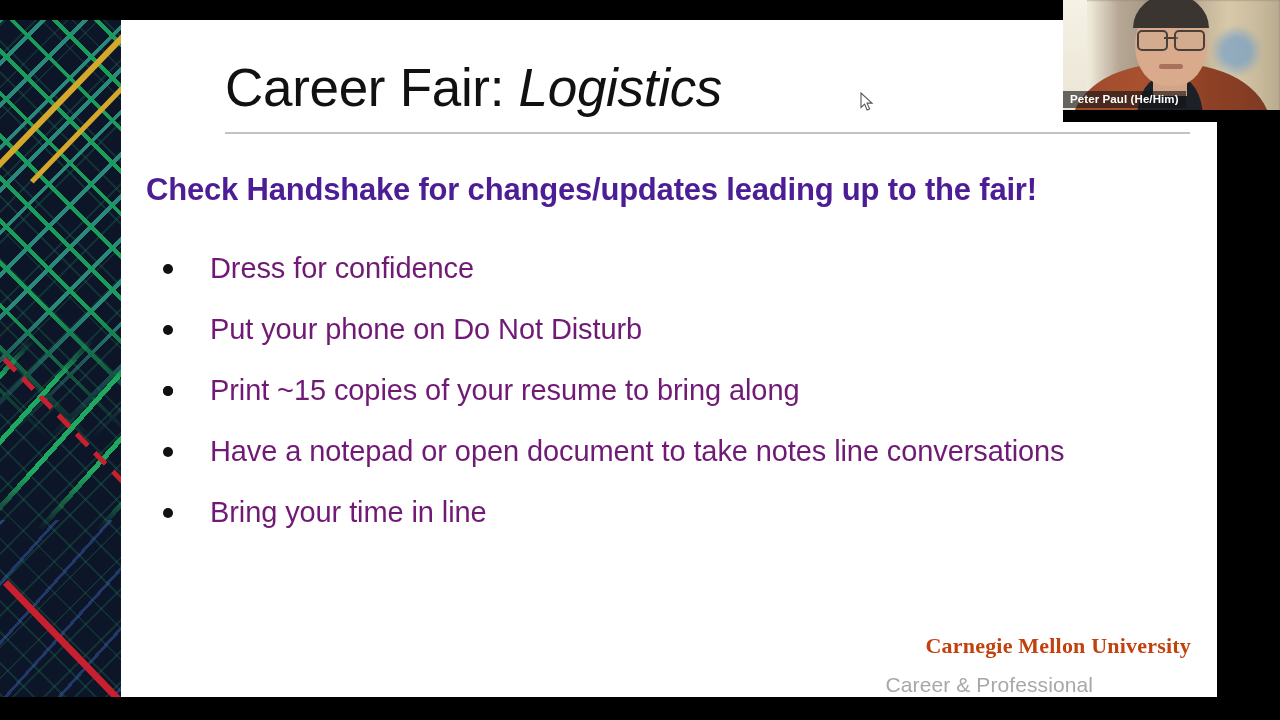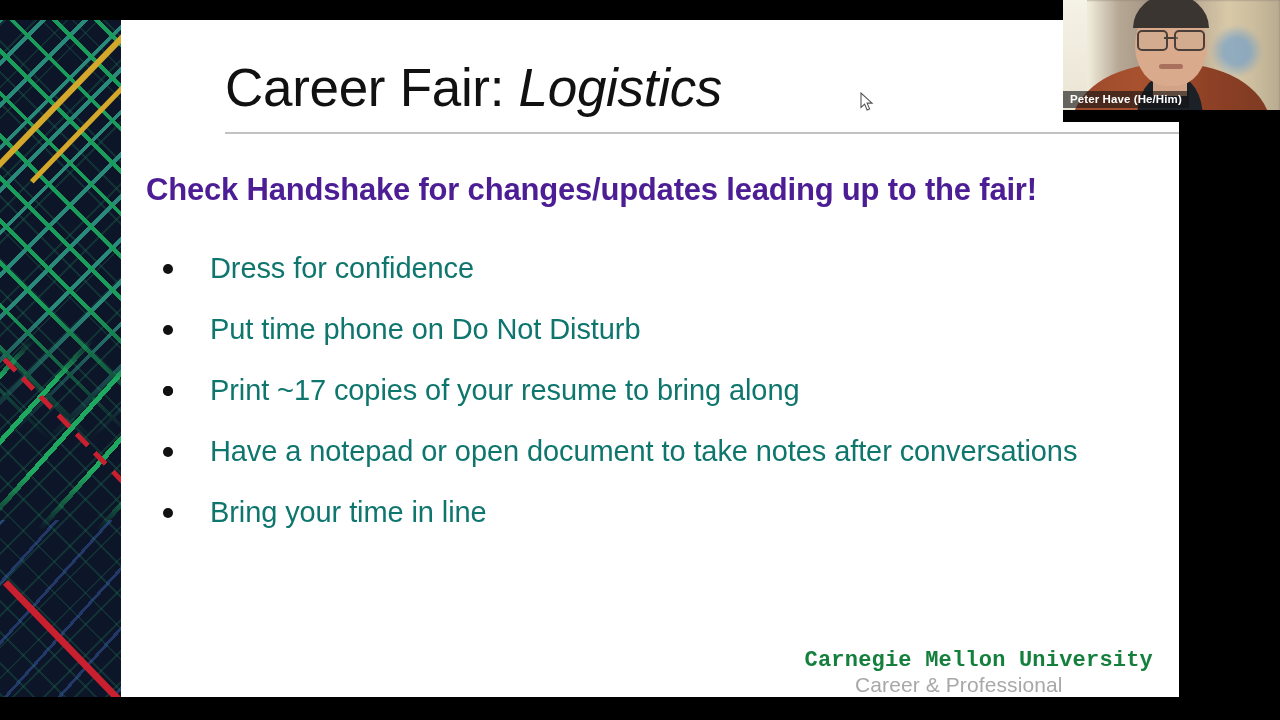--- a/index.html
+++ b/index.html
@@ -29,20 +29,21 @@
 
   
   #slide {
     position: absolute;
     left: 0;
     top: 20px;
     width: 1179px;
     height: 677px;
     background: #ffffff;
     overflow: hidden;
+    padding-left: 38px;
   }
 
   
   #tartan {
     position: absolute;
     left: 0;
     top: 0;
     width: 121px;
     height: 677px;
     background: #0d1628;
@@ -186,57 +187,56 @@
     width: 1040px;
     margin: 0;
     padding: 0;
     list-style: none;
   }
   #bullet-list li {
     position: relative;
     padding-left: 55px;
     font-size: 29px;
     line-height: 61px;
-    color: #0f766e;
+    color: #701a75;
     letter-spacing: -0.1px;
   }
   #bullet-list li .dot {
     position: absolute;
     left: 8px;
     top: 26px;
     width: 10px;
     height: 10px;
     border-radius: 50%;
     background: #111111;
   }
 
   
   #cmu-logo {
     position: absolute;
     right: 26px;
     bottom: 0px;
     text-align: left;
   }
   #cmu-logo .uni {
-    font-family: Liberation Mono, monospace;
+    font-family: Liberation Serif, serif;
     font-weight: bold;
     font-size: 22px;
-    color: #15803d;
+    color: #c2410c;
     letter-spacing: 0.2px;
     white-space: nowrap;
     margin-left: 40px;
   }
   #cmu-logo .unit {
-    margin-top: 0;
+    margin-top: 14px;
     font-size: 21px;
     font-weight: 400;
     color: #a8a8a8;
     letter-spacing: 0.1px;
     white-space: nowrap;
-    text-align: center;
   }
 
   
   #video-tile {
     position: absolute;
     left: 1063px;
     top: 0;
     width: 217px;
     height: 122px;
     overflow: hidden;
@@ -379,32 +379,32 @@
 
     <div id="subtitle">Check Handshake for changes/updates leading up to the fair!</div>
 
     <ul id="bullet-list">
       <li>
         <span class="dot"></span>
         <span>Dress for confidence</span>
       </li>
       <li>
         <span class="dot"></span>
-        <span>Put time phone on Do Not Disturb</span>
-      </li>
-      <li>
-        <span class="dot"></span>
-      </li>
-      <li>
-        <span class="dot"></span>
-        <span>Print ~17 copies of your resume to bring along</span>
-      </li>
-      <li>
-        <span class="dot"></span>
-        <span>Have a notepad or open document to take notes after conversations</span>
+        <span>Put your phone on Do Not Disturb</span>
+      </li>
+      <li>
+        <span class="dot"></span>
+      </li>
+      <li>
+        <span class="dot"></span>
+        <span>Print ~15 copies of your resume to bring along</span>
+      </li>
+      <li>
+        <span class="dot"></span>
+        <span>Have a notepad or open document to take notes line conversations</span>
       </li>
       <li>
         <span class="dot"></span>
         <span>Bring your time in line</span>
       </li>
     </ul>
 
     <div id="cmu-logo">
       <div class="uni">Carnegie Mellon University</div>
       <div class="unit">Career &amp; Professional</div>
@@ -419,21 +419,21 @@
     <div class="torso"></div>
     <div class="neck"></div>
     <div class="head"></div>
     <div class="hair"></div>
     <div class="glasses">
       <span class="lens l"></span>
       <span class="bridge"></span>
       <span class="lens r"></span>
     </div>
     <div class="mouth"></div>
-    <div id="video-name">Peter Have (He/Him)</div>
+    <div id="video-name">Peter Paul (He/Him)</div>
     <div class="tile-bottom-bar"></div>
   </div>
 
   <svg id="cursor" viewBox="0 0 14 20">
     <path d="M1 1 L1 15.5 L4.6 12.1 L7.1 18 L9.6 16.9 L7.1 11.1 L12 11.1 Z" fill="#ffffff" stroke="#555555" stroke-width="1.1"></path>
   </svg>
 
   <div class="letterbox bottom"></div>
 
 </div>

